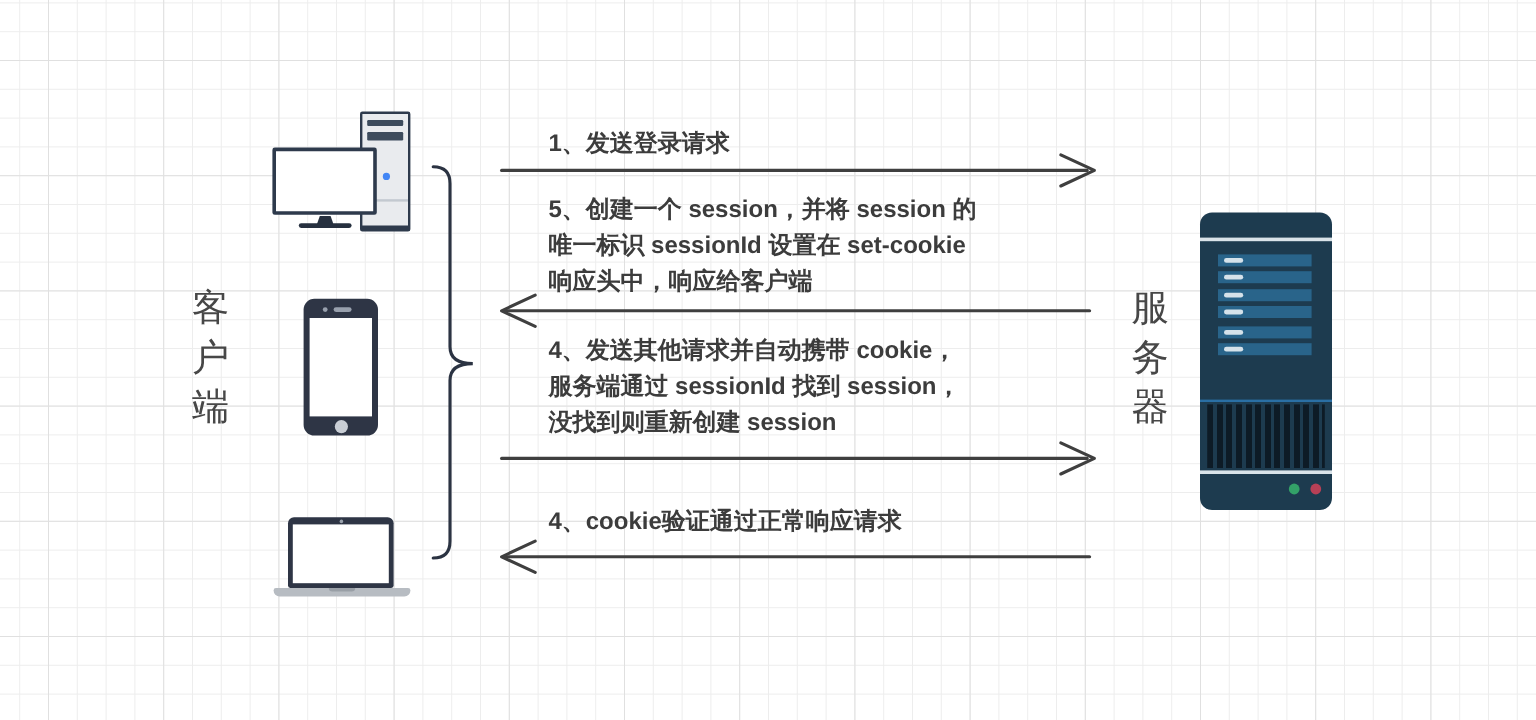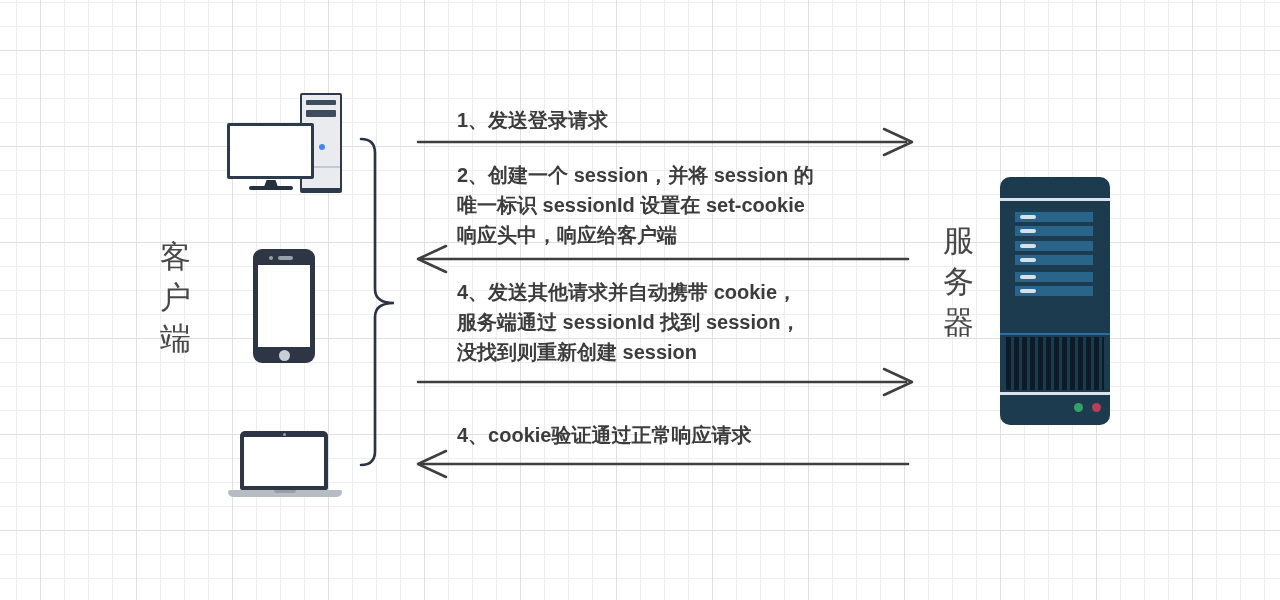--- a/index.html
+++ b/index.html
@@ -127,24 +127,24 @@
     <div class="abs server-bar" style="top:109px;">
         <span class="dash"></span>
       </div>
     <div class="abs server-blueline"></div>
     <div class="abs server-vent"></div>
     <div class="abs server-lightline"></div>
     <div class="abs led led-green"></div>
     <div class="abs led led-red"></div>
   </div>
 
-  <div class="abs side-label" style="left:938px;top:220px;">服务器</div>
+  <div class="abs side-label" style="left:938px;top:236px;">服务器</div>
 
   <div class="abs step-label" style="left:457px;top:105px;">1、发送登录请求</div>
-  <div class="abs step-label" style="left:457px;top:160px;">2、创建一个 session，并将 session 的
+  <div class="abs step-label" style="left:457px;top:160px;">5、创建一个 session，并将 session 的
 唯一标识 sessionId 设置在 set-cookie
 响应头中，响应给客户端</div>
   <div class="abs step-label" style="left:457px;top:277px;">4、发送其他请求并自动携带 cookie，
 服务端通过 sessionId 找到 session，
 没找到则重新创建 session</div>
   <div class="abs step-label" style="left:457px;top:420px;">4、cookie验证通过正常响应请求</div>
 
   <svg class="overlay" width="1280" height="600" viewBox="0 0 1280 600">
 
     <path class="brace-line" d="M 361 139 Q 375 139 375 153 L 375 289 Q 375 303 394 303 Q 375 303 375 317 L 375 451 Q 375 465 361 465"></path>

